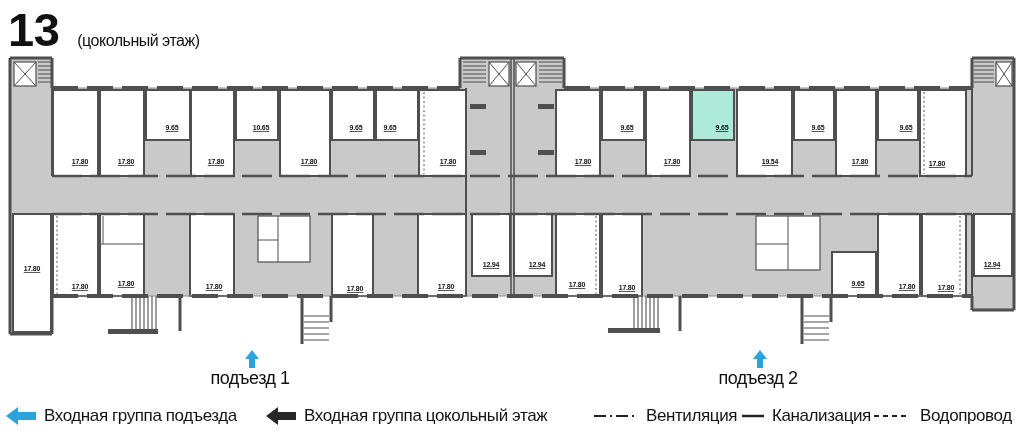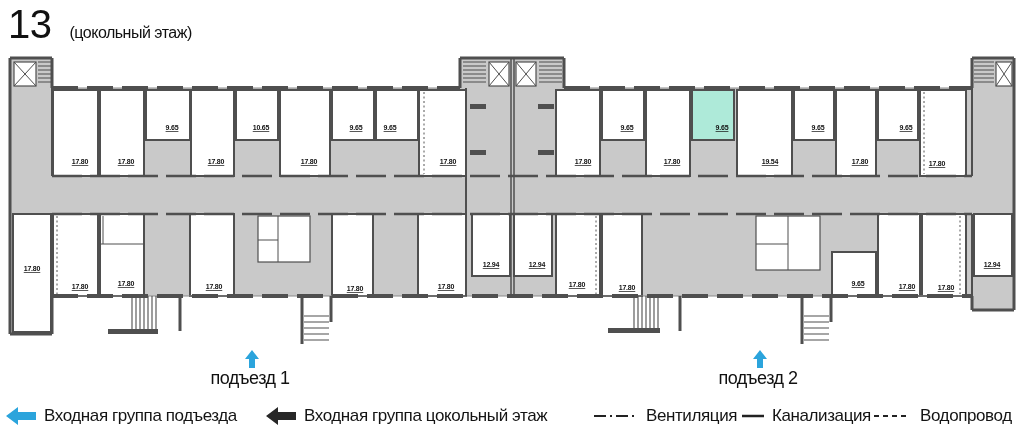--- a/index.html
+++ b/index.html
@@ -2,21 +2,21 @@
 <html><head>
 <meta charset="utf-8">
 <style>
   html,body{margin:0;padding:0;background:#fff;width:1024px;height:438px;overflow:hidden;
     font-family:"Liberation Sans",sans-serif;}
   .stage{position:relative;width:1024px;height:438px;background:#fff;}
   
   .title{position:absolute;left:8px;top:2px;display:flex;align-items:baseline;gap:8px;color:#111;
     letter-spacing:-0.5px;white-space:nowrap;}
   .t-word{font-size:27px;font-weight:500;}
-  .t-num{font-size:40px;font-weight:400;}
+  .t-num{font-size:47px;font-weight:700;}
   .t-sub{font-size:16px;font-weight:400;margin-left:10px;}
   
   svg.plan{position:absolute;left:0;top:0;}
   .gray{fill:#c9c9c9;stroke:none;}
   .room{fill:#ffffff;stroke:#4f4f4f;stroke-width:2;}
   .room-thin{fill:#ffffff;stroke:#4f4f4f;stroke-width:1.2;}
   .room-hl{stroke:#4f4f4f;stroke-width:2;} 
   .wall3{stroke:#4f4f4f;stroke-width:3;fill:none;}
   .wall2{stroke:#4f4f4f;stroke-width:2;fill:none;}
   .wall15{stroke:#4f4f4f;stroke-width:1.5;fill:none;}

